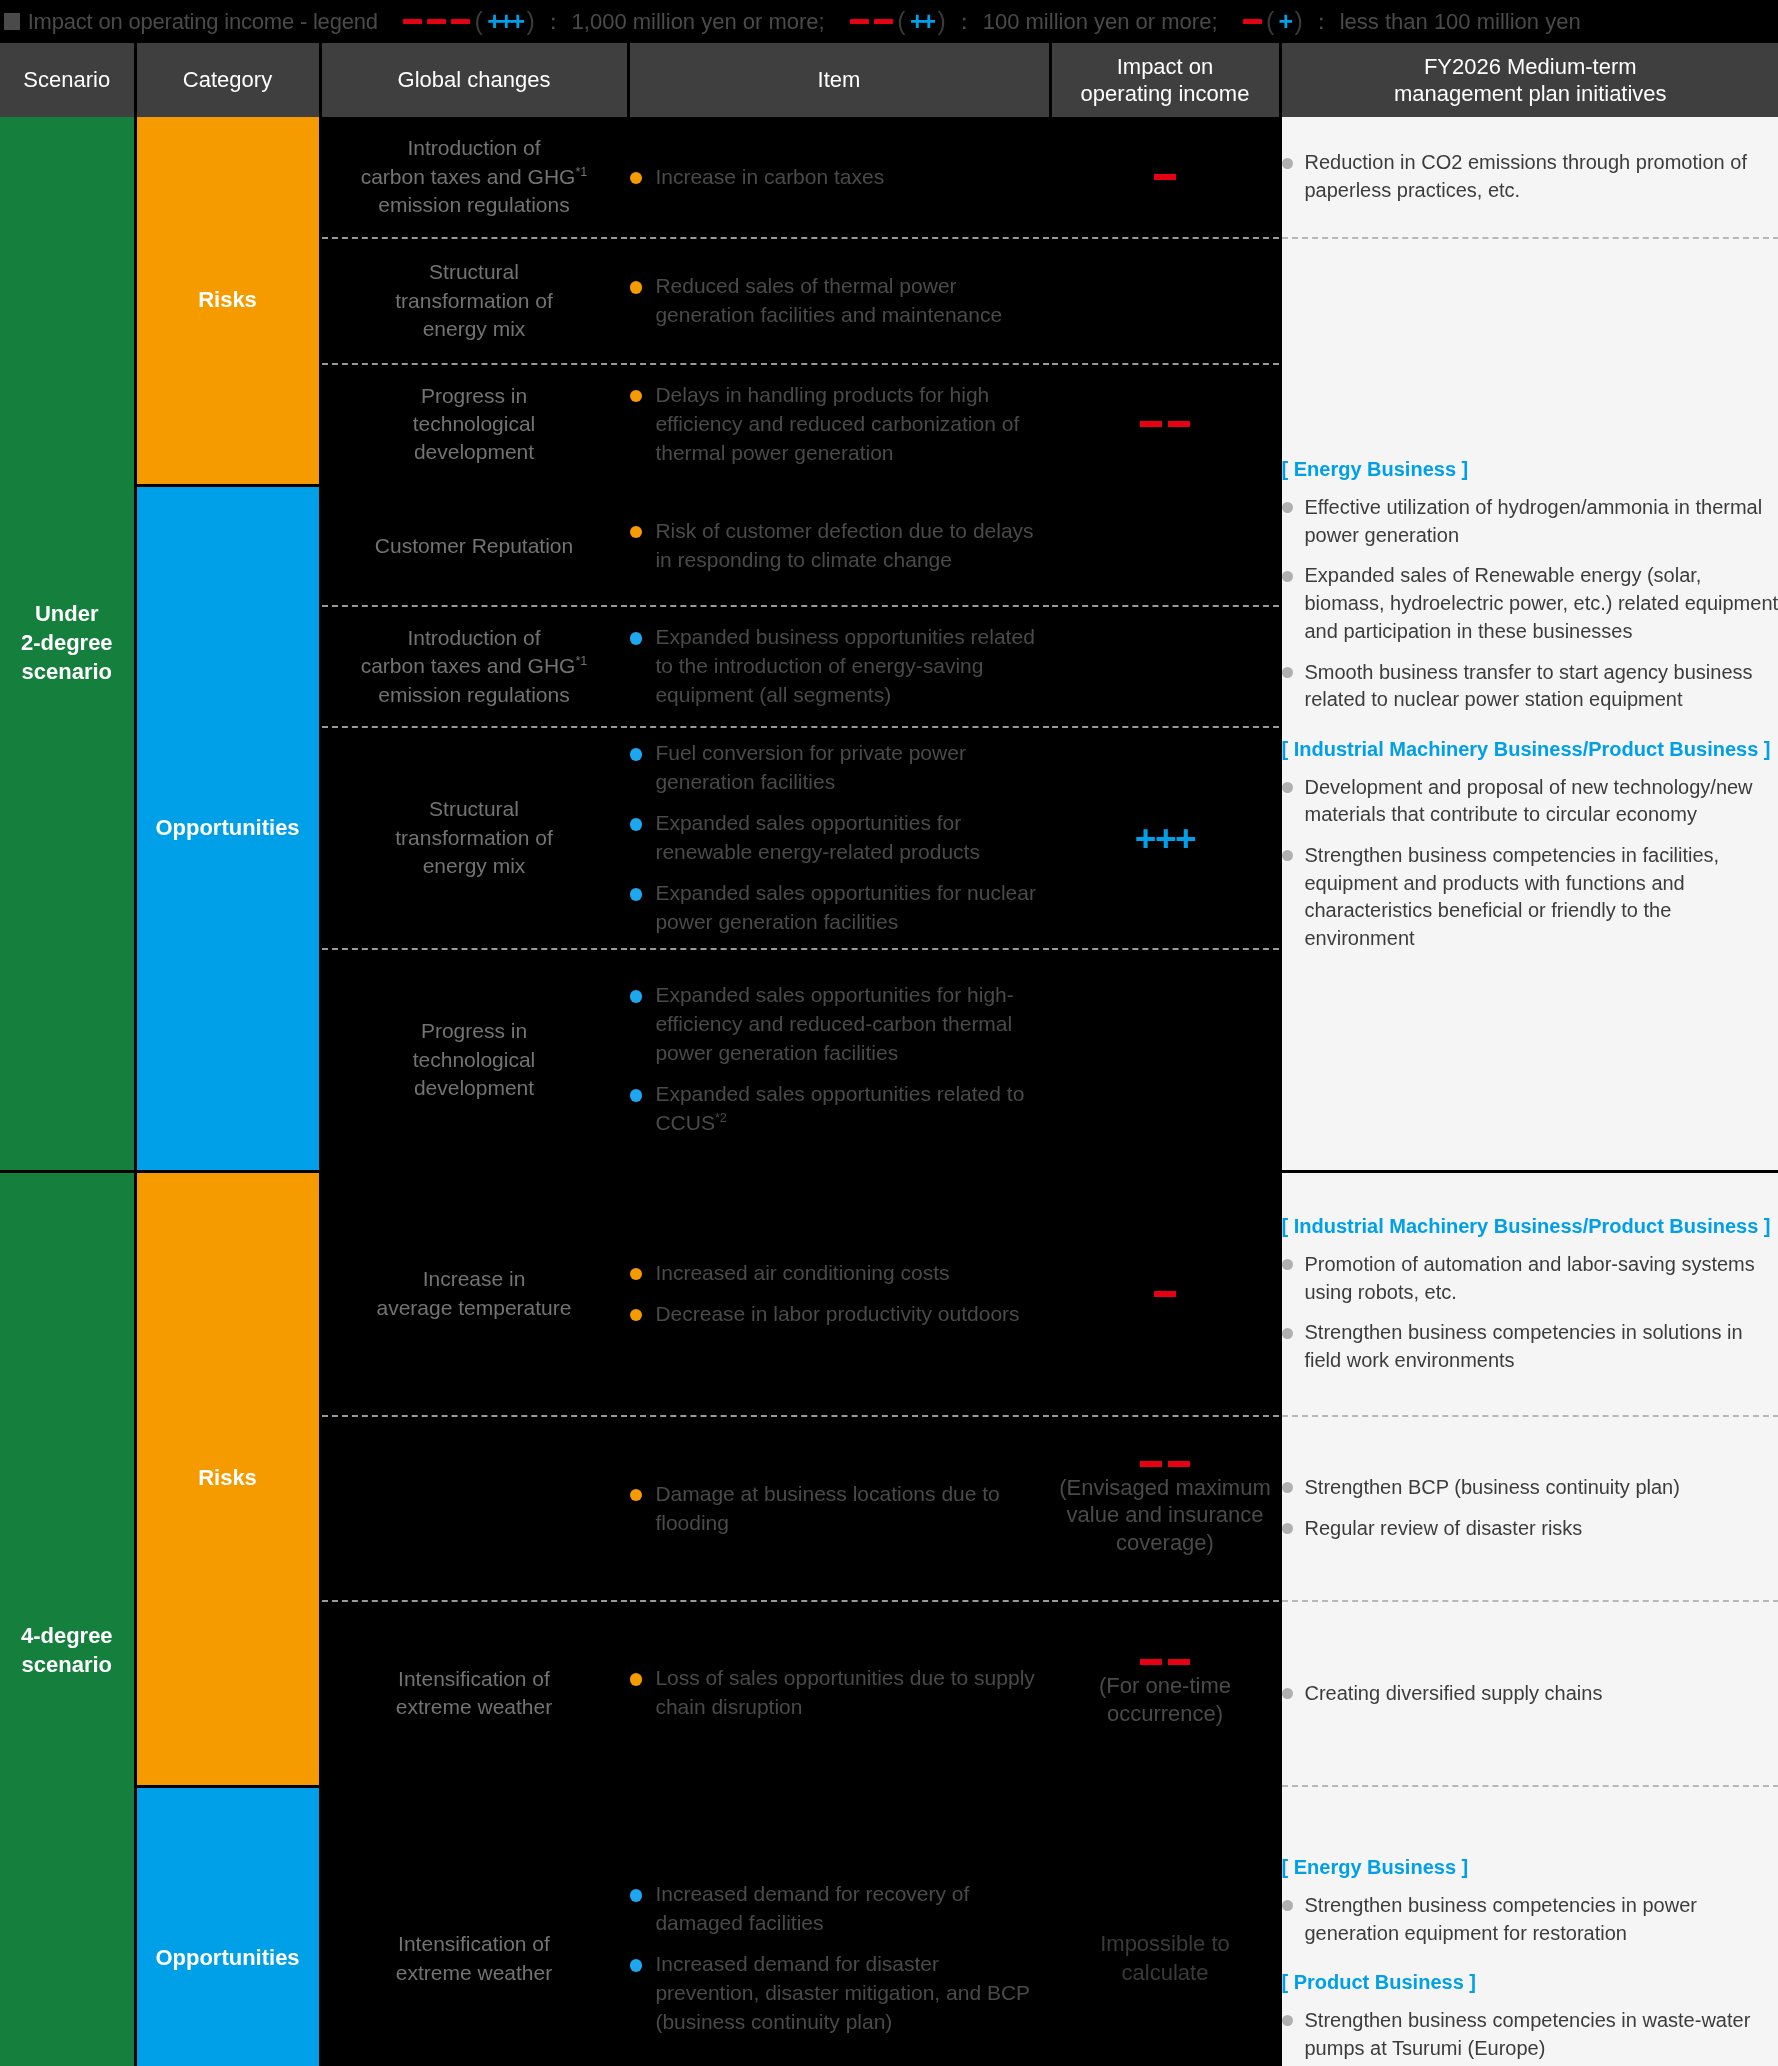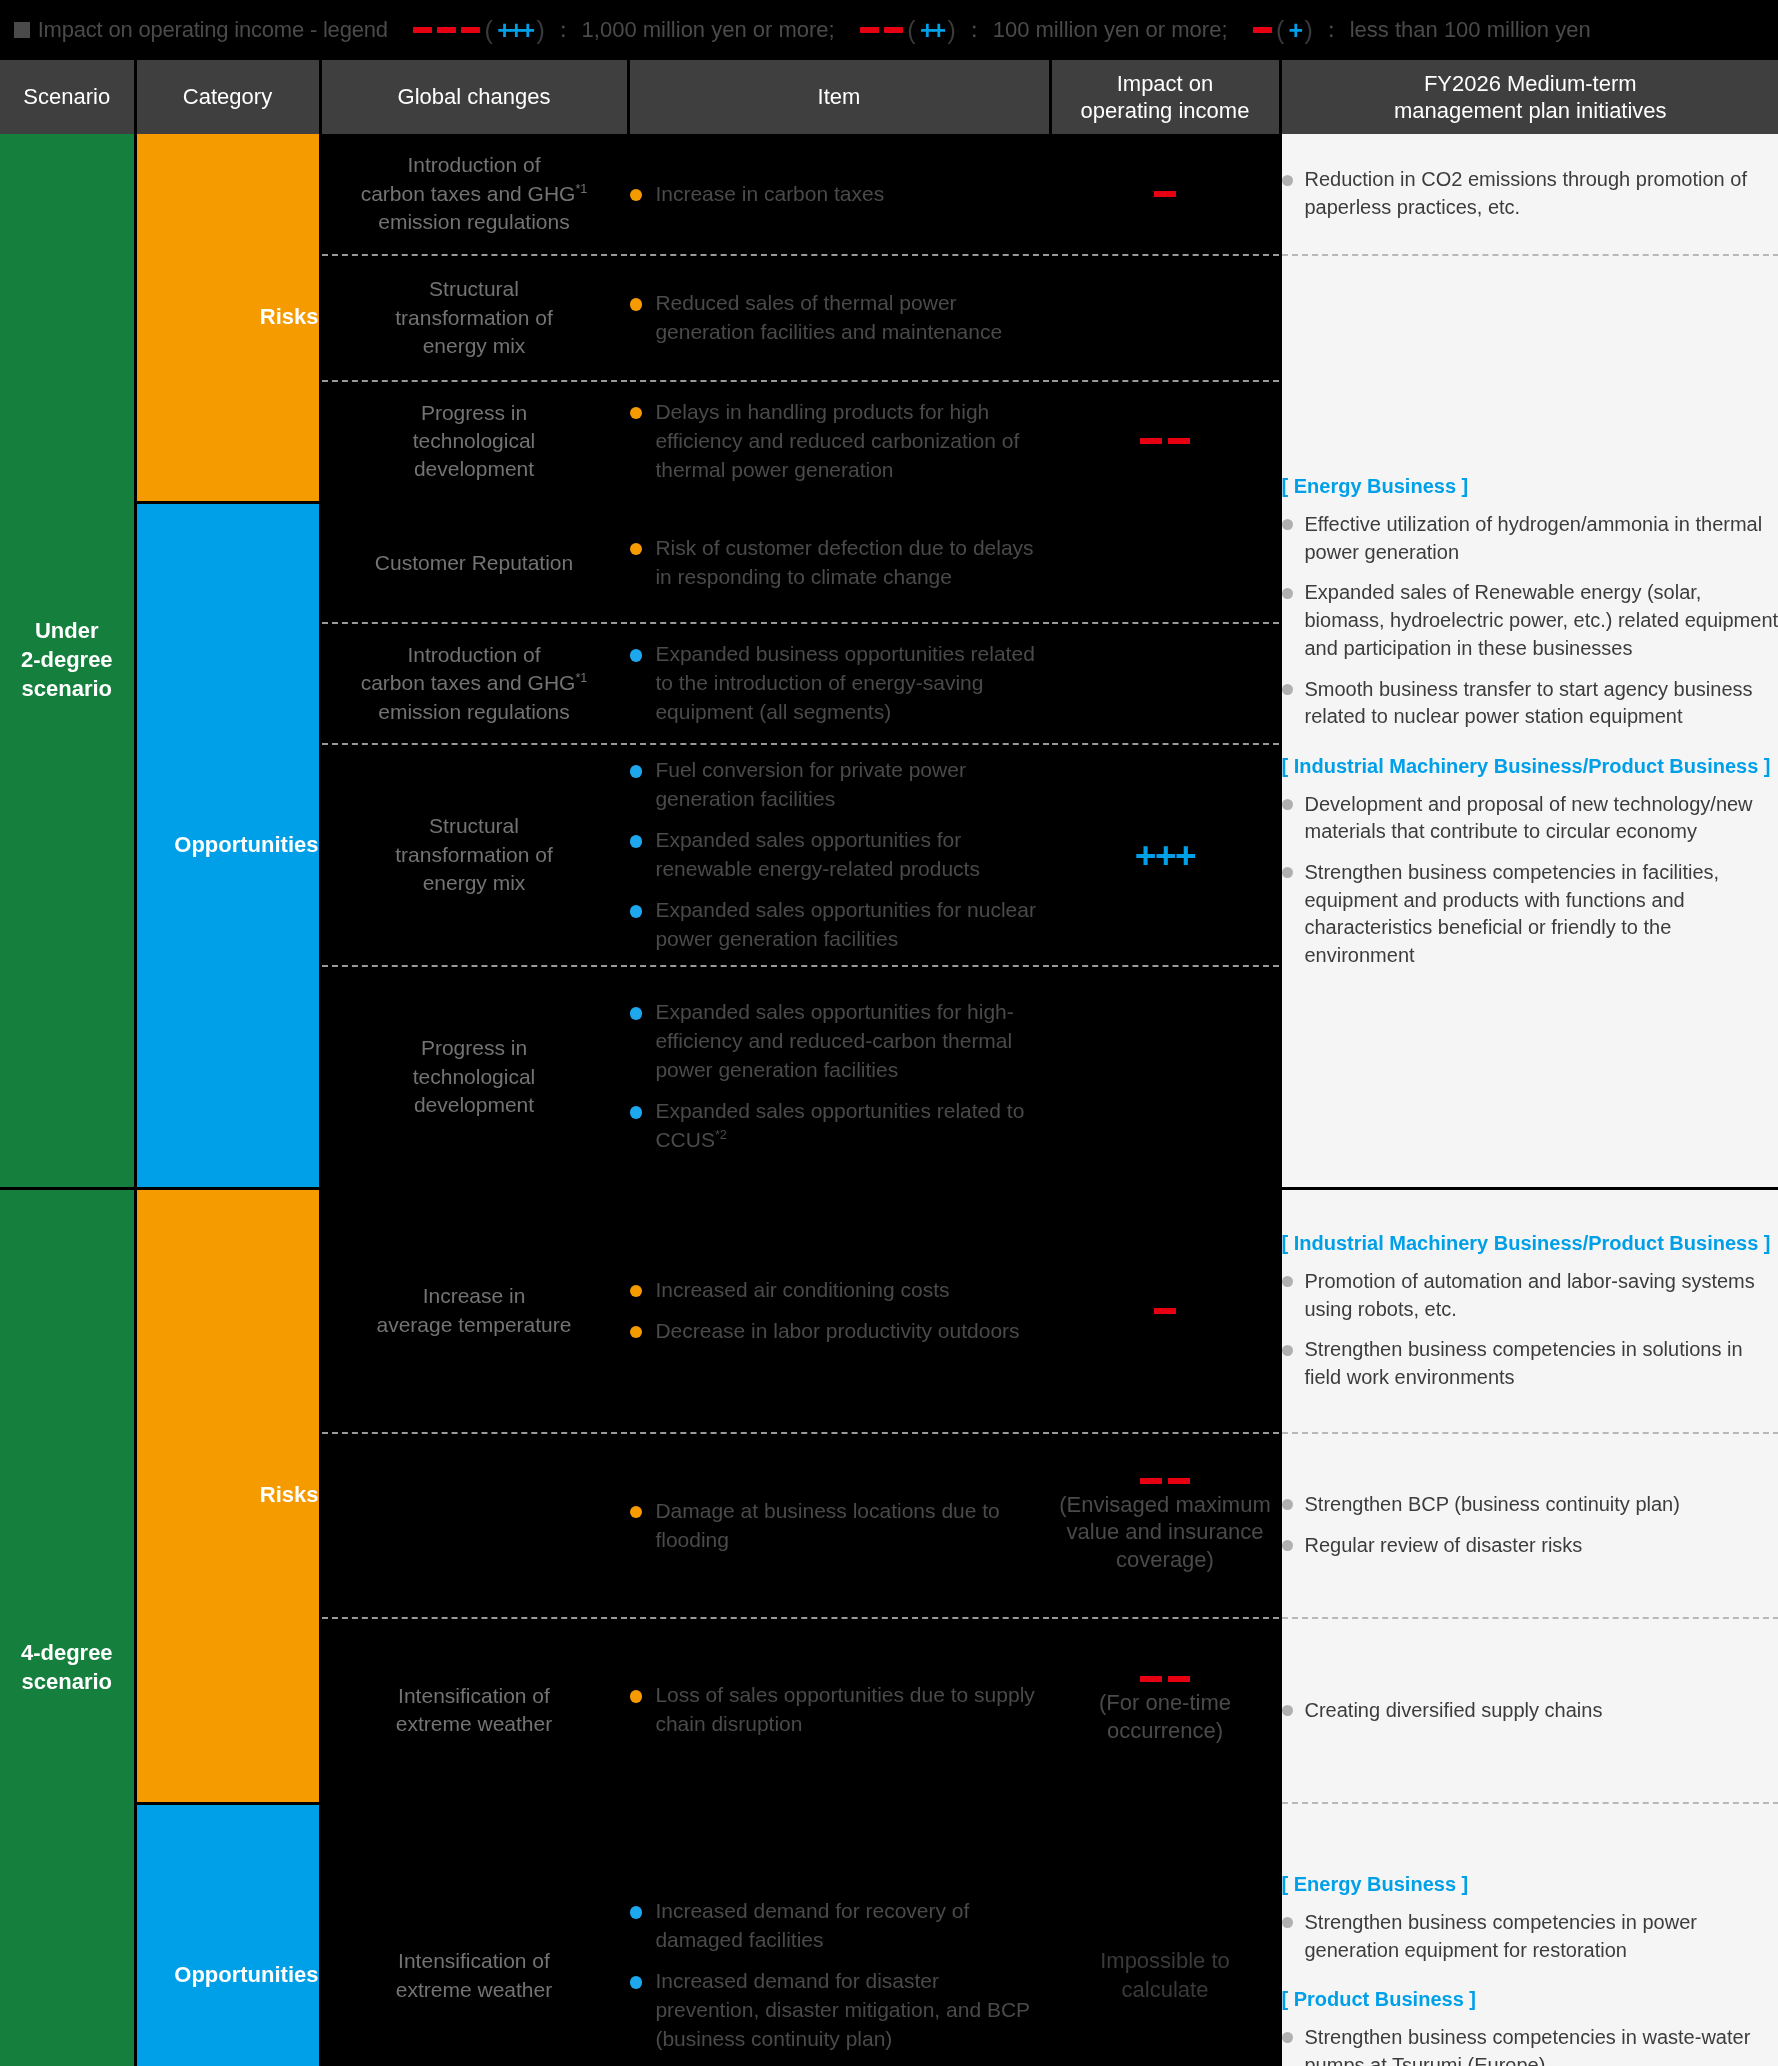--- a/index.html
+++ b/index.html
@@ -5,25 +5,25 @@
   * { box-sizing: border-box; margin: 0; padding: 0; }
   html, body {
     width: 1779px;
     background: #000;
     font-family: "Liberation Sans", sans-serif;
   }
   body { width: 1779px; }
 
   
   .legend-bar {
-    height: 60px;
+    height: 43px;
     background: #000;
     display: flex;
     align-items: center;
-    padding-left: 14px;
+    padding-left: 4px;
     gap: 0;
     color: #4a4a4a;
     font-size: 22px;
     white-space: nowrap;
   }
   .legend-sq {
     width: 16.3px; height: 16.3px;
     background: #4a4a4a;
     display: inline-block;
     margin-right: 7.4px;
@@ -59,21 +59,21 @@
   .hdr th:first-child { border-left: none; }
 
   
   .cell-scenario {
     background: #15803d; color: #fff; font-weight: 700;
     font-size: 22px; text-align: center; line-height: 1.3;
     border-bottom: 3.7px solid #000;
   }
   .cell-cat {
     color: #fff; font-weight: 700; font-size: 22px;
-    text-align: right; line-height: 1.3;
+    text-align: center; line-height: 1.3;
     border-left: 3.7px solid #000; border-bottom: 3.7px solid #000;
   }
   .cat-risk { background: #f59b00; }
   .cat-opp  { background: #00a0e9; }
 
   
   .cell-gc, .cell-item, .cell-impact {
     background: #000; color: #4a4a4a;
     border-left: 3.7px solid #000;
   }

